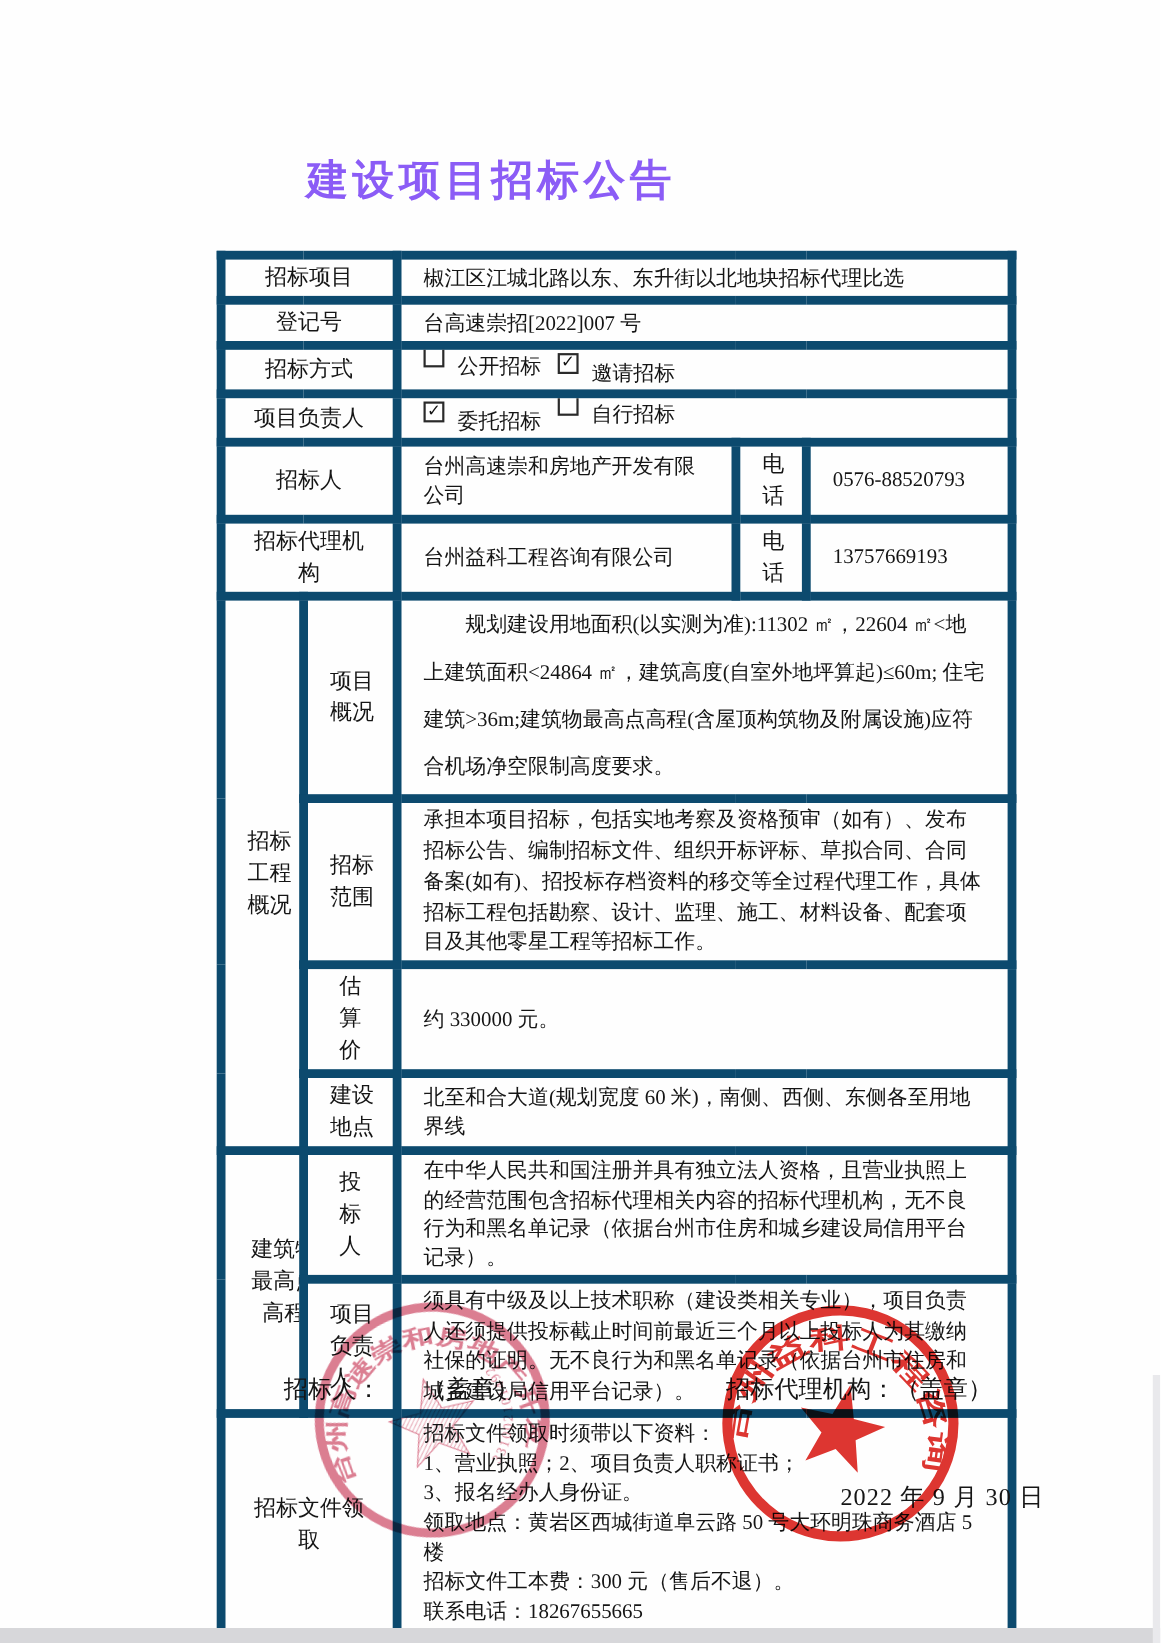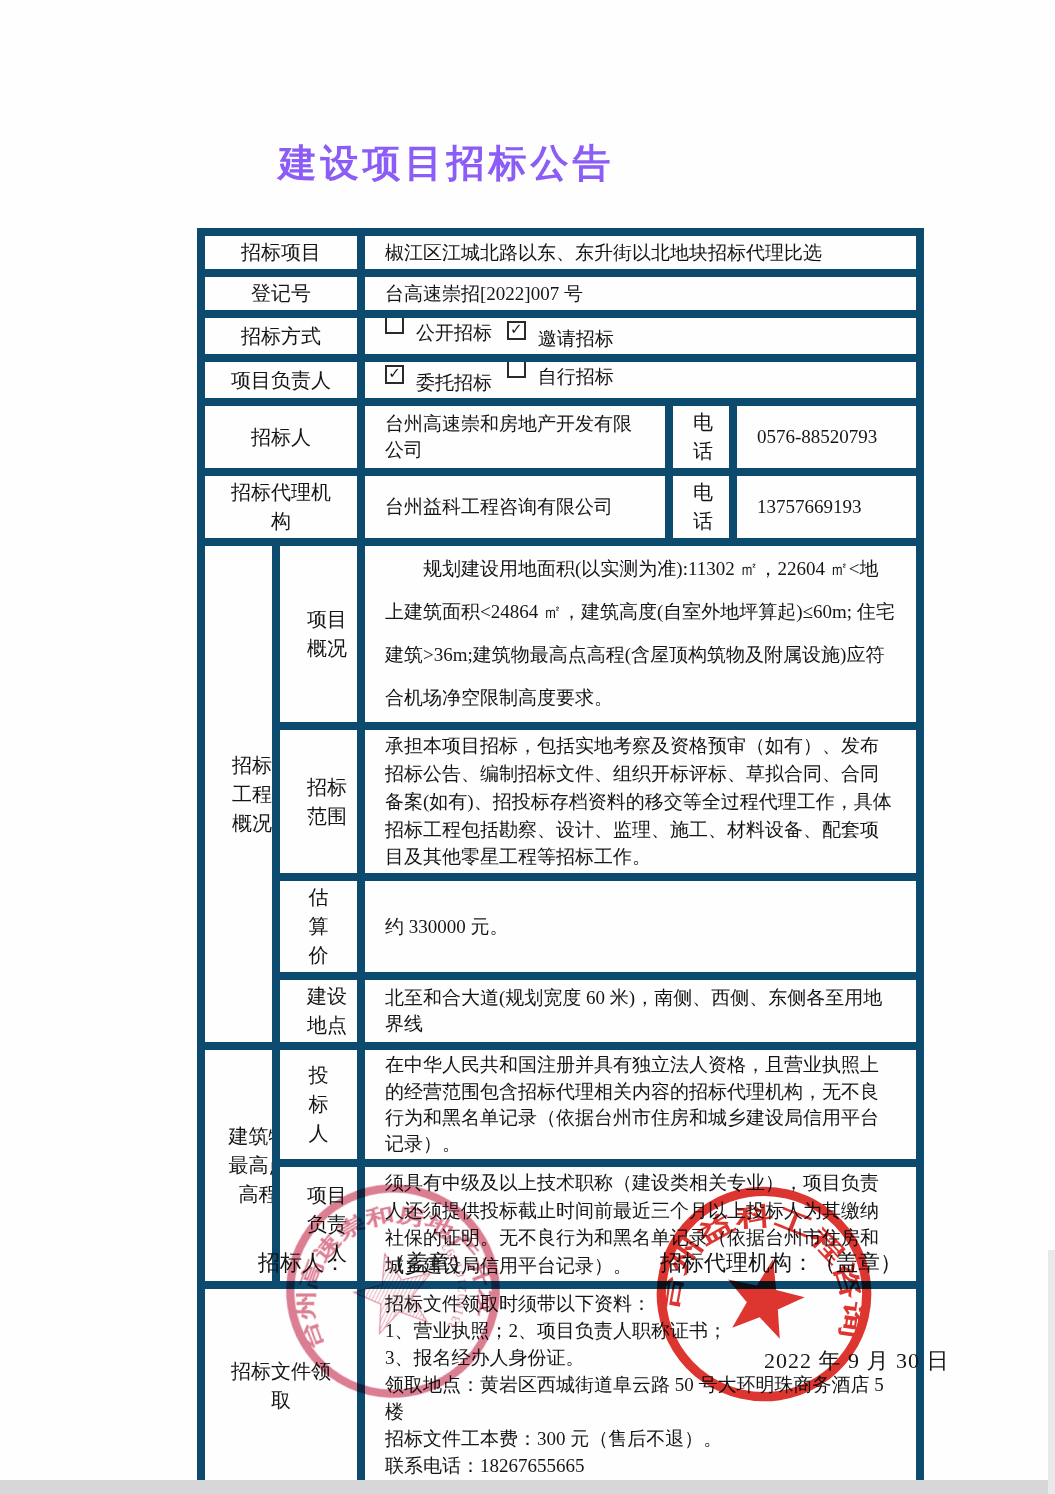--- a/index.html
+++ b/index.html
@@ -22,21 +22,21 @@
     border-collapse:collapse;table-layout:fixed;
     font-size:19px;
   }
   table.doc td{
     border:8px solid #0c4a6e;vertical-align:middle;
     padding:2px 20px;overflow:hidden;
   }
   table.doc{border:3px solid #1a1a1a;}
   td.lbl{text-align:center;font-size:20px;line-height:1.45;padding:2px 2px;}
   td.content{padding-left:13px;padding-right:9px;}
-  .w2{width:2.35em;margin:0 auto;text-align:right;}
+  .w2{width:2.35em;margin:0 auto;text-align:left;}
   .w3{width:3.35em;margin:0 auto;text-align:center;}
   .pre{white-space:pre-line;}
   td.overview{line-height:2.26;text-indent:2em;vertical-align:middle;}
   td.scope{line-height:1.47;}
   td.bidder{line-height:1.38;}
   td.manager{line-height:1.45;}
   td.pickup{line-height:1.42;vertical-align:middle;}
   td.deadline-v{line-height:1.85;vertical-align:middle;}
 
   

